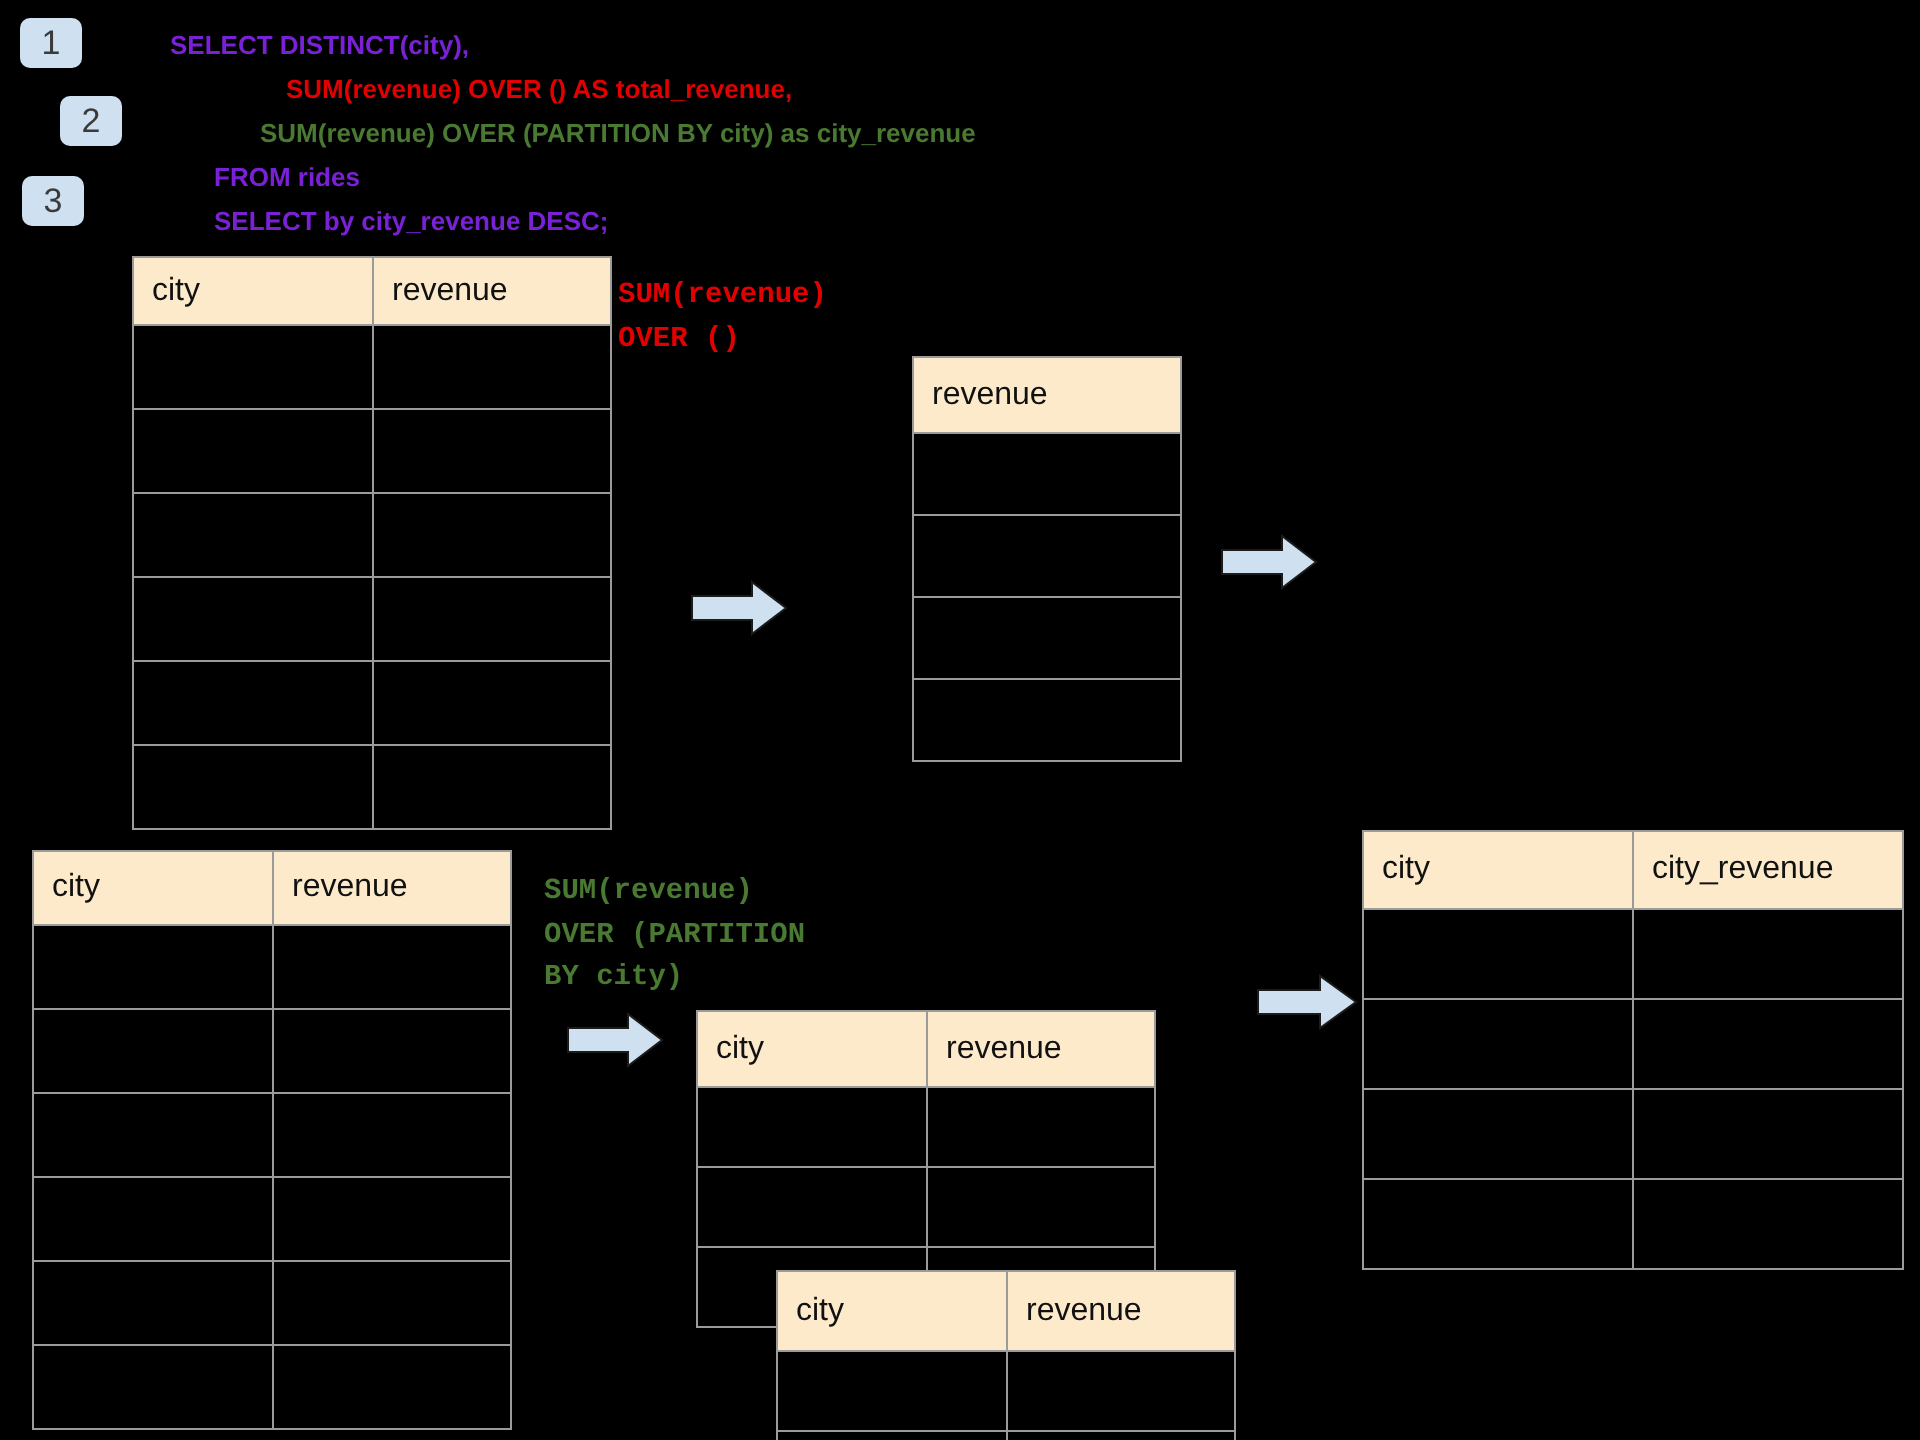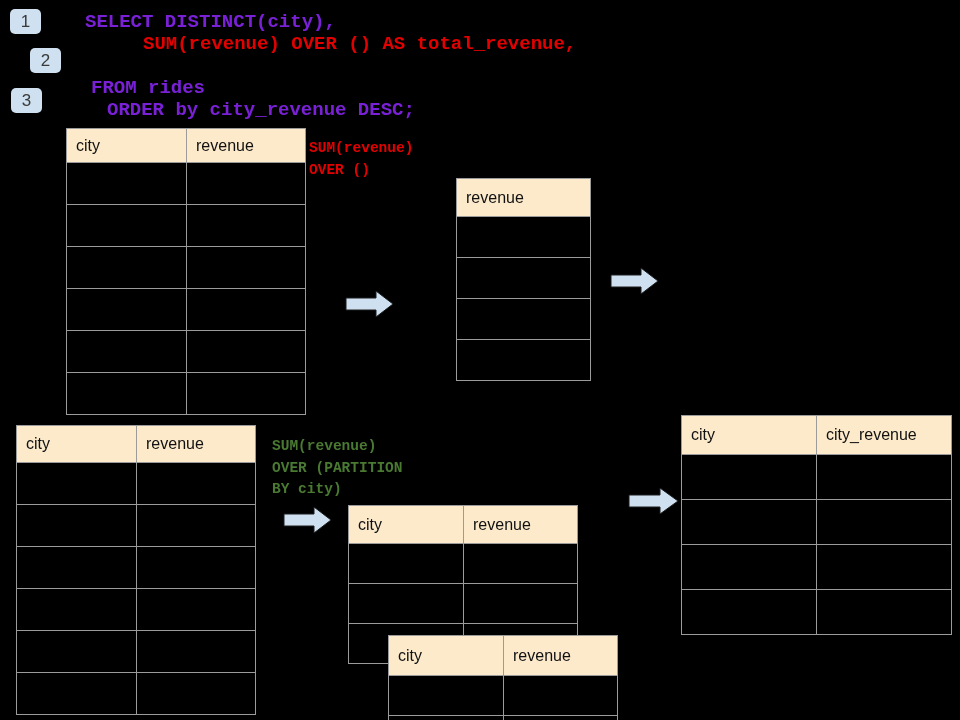--- a/index.html
+++ b/index.html
@@ -27,23 +27,23 @@
     line-height: 1;
     display: flex;
     align-items: center;
     justify-content: center;
     box-sizing: border-box;
   }
 
   
   .sql {
     position: absolute;
-    font-family: Liberation Mono, monospace;
+    font-family: Liberation Sans, sans-serif;
     font-weight: bold;
-    font-size: 19px;
+    font-size: 13px;
     line-height: 21.5px;
     white-space: pre;
     letter-spacing: 0px;
   }
   .sql-purple { color: #7a21d8; }
   .sql-red    { color: #e20000; margin-left: 13px; }
   .sql-green  { color: #4a7a32; }
 
   .annot {
     position: absolute;
@@ -99,24 +99,25 @@
     <span>2</span>
   </div>
   <div class="badge" style="left:11px; top:88px; width:31px; height:25px;">
     <span>3</span>
   </div>
 
   <div class="sql sql-purple" style="left:85px; top:12px;">SELECT DISTINCT(city),</div>
 
   <div class="sql sql-red" style="left:130px; top:34px;">SUM(revenue) OVER () AS total_revenue,</div>
 
-
-  <div class="sql sql-purple" style="left:91px; top:78px;">FROM rides</div>
-
-  <div class="sql sql-purple" style="left:107px; top:100px;">ORDER by city_revenue DESC;</div>
+  <div class="sql sql-green" style="left:130px; top:56px;">SUM(revenue) OVER (PARTITION BY city) as city_revenue</div>
+
+  <div class="sql sql-purple" style="left:107px; top:78px;">FROM rides</div>
+
+  <div class="sql sql-purple" style="left:107px; top:100px;">SELECT by city_revenue DESC;</div>
 
 
   <div class="annot annot-red" style="left:309px; top:138px;">SUM(revenue)
 OVER ()</div>
 
   <div class="annot annot-green" style="left:272px; top:436px;">SUM(revenue)
 OVER (PARTITION
 BY city)</div>
 
   <table class="tbl" style="left:66px; top:128px; width:239px;">

